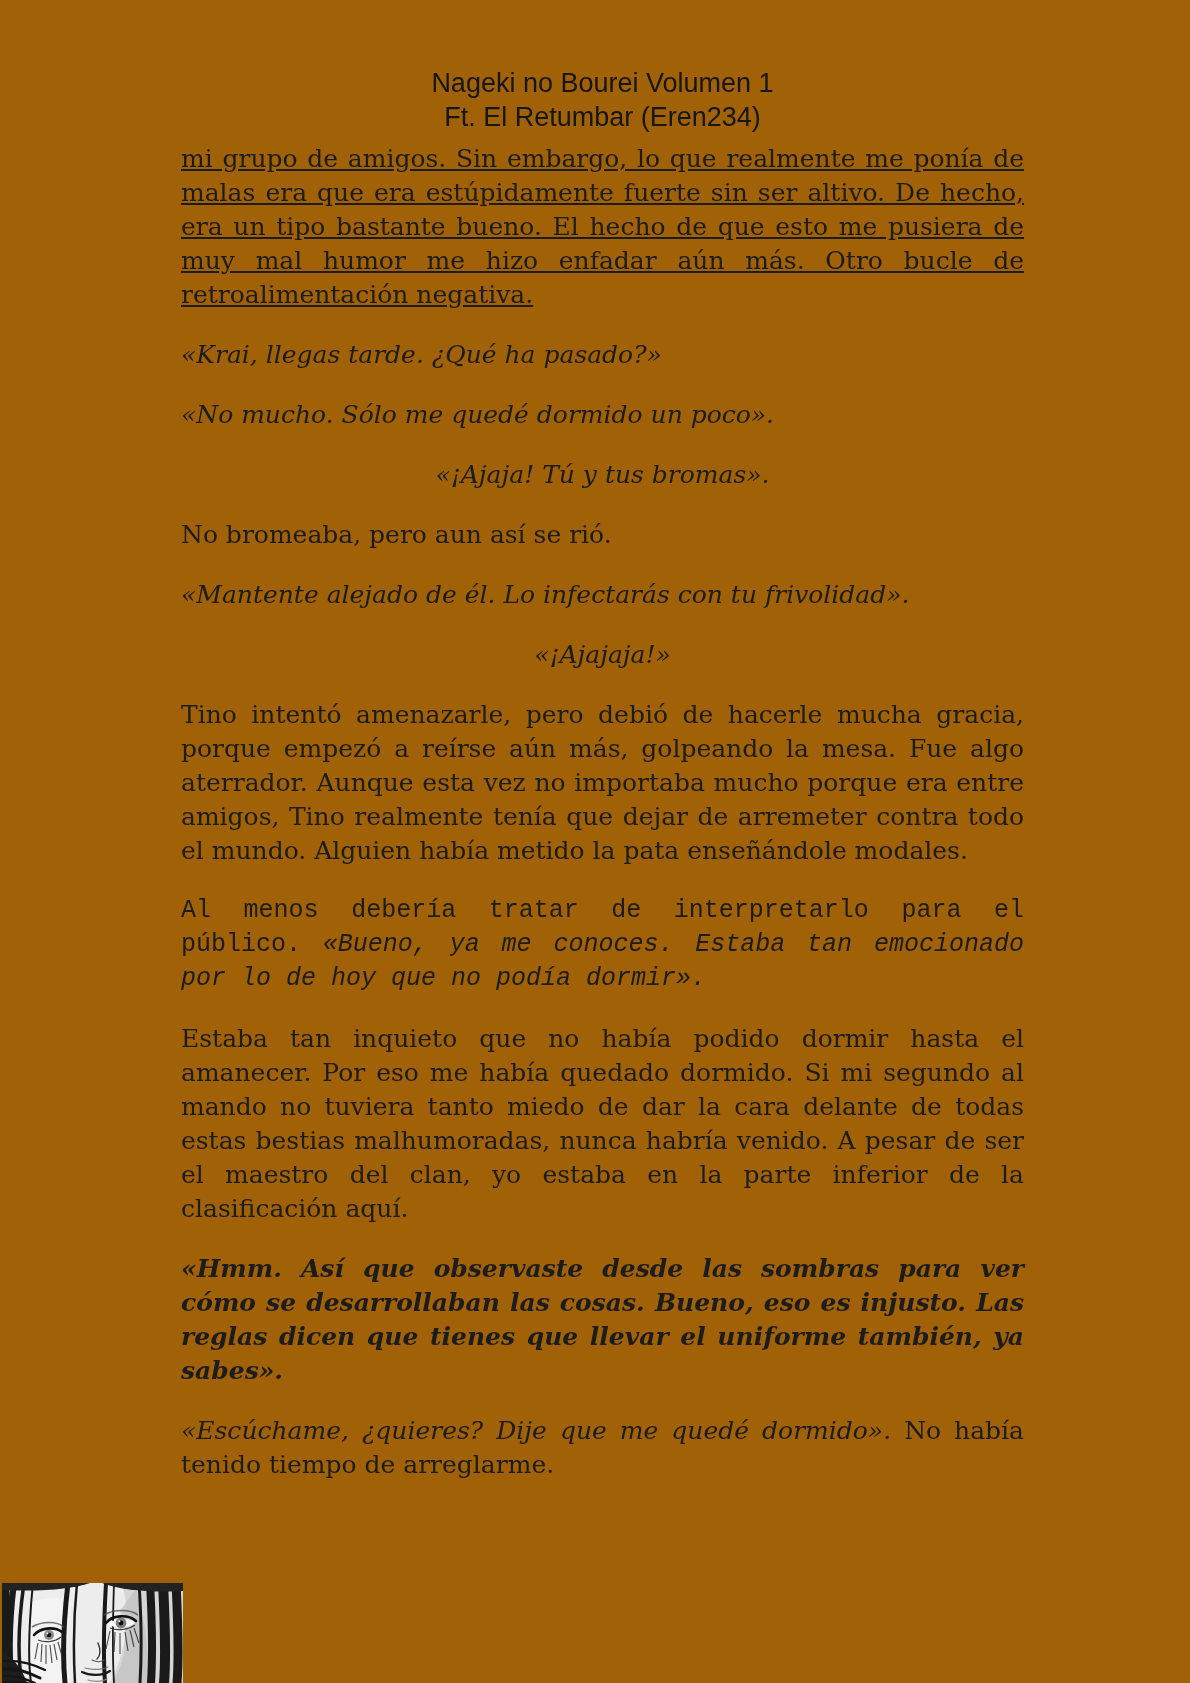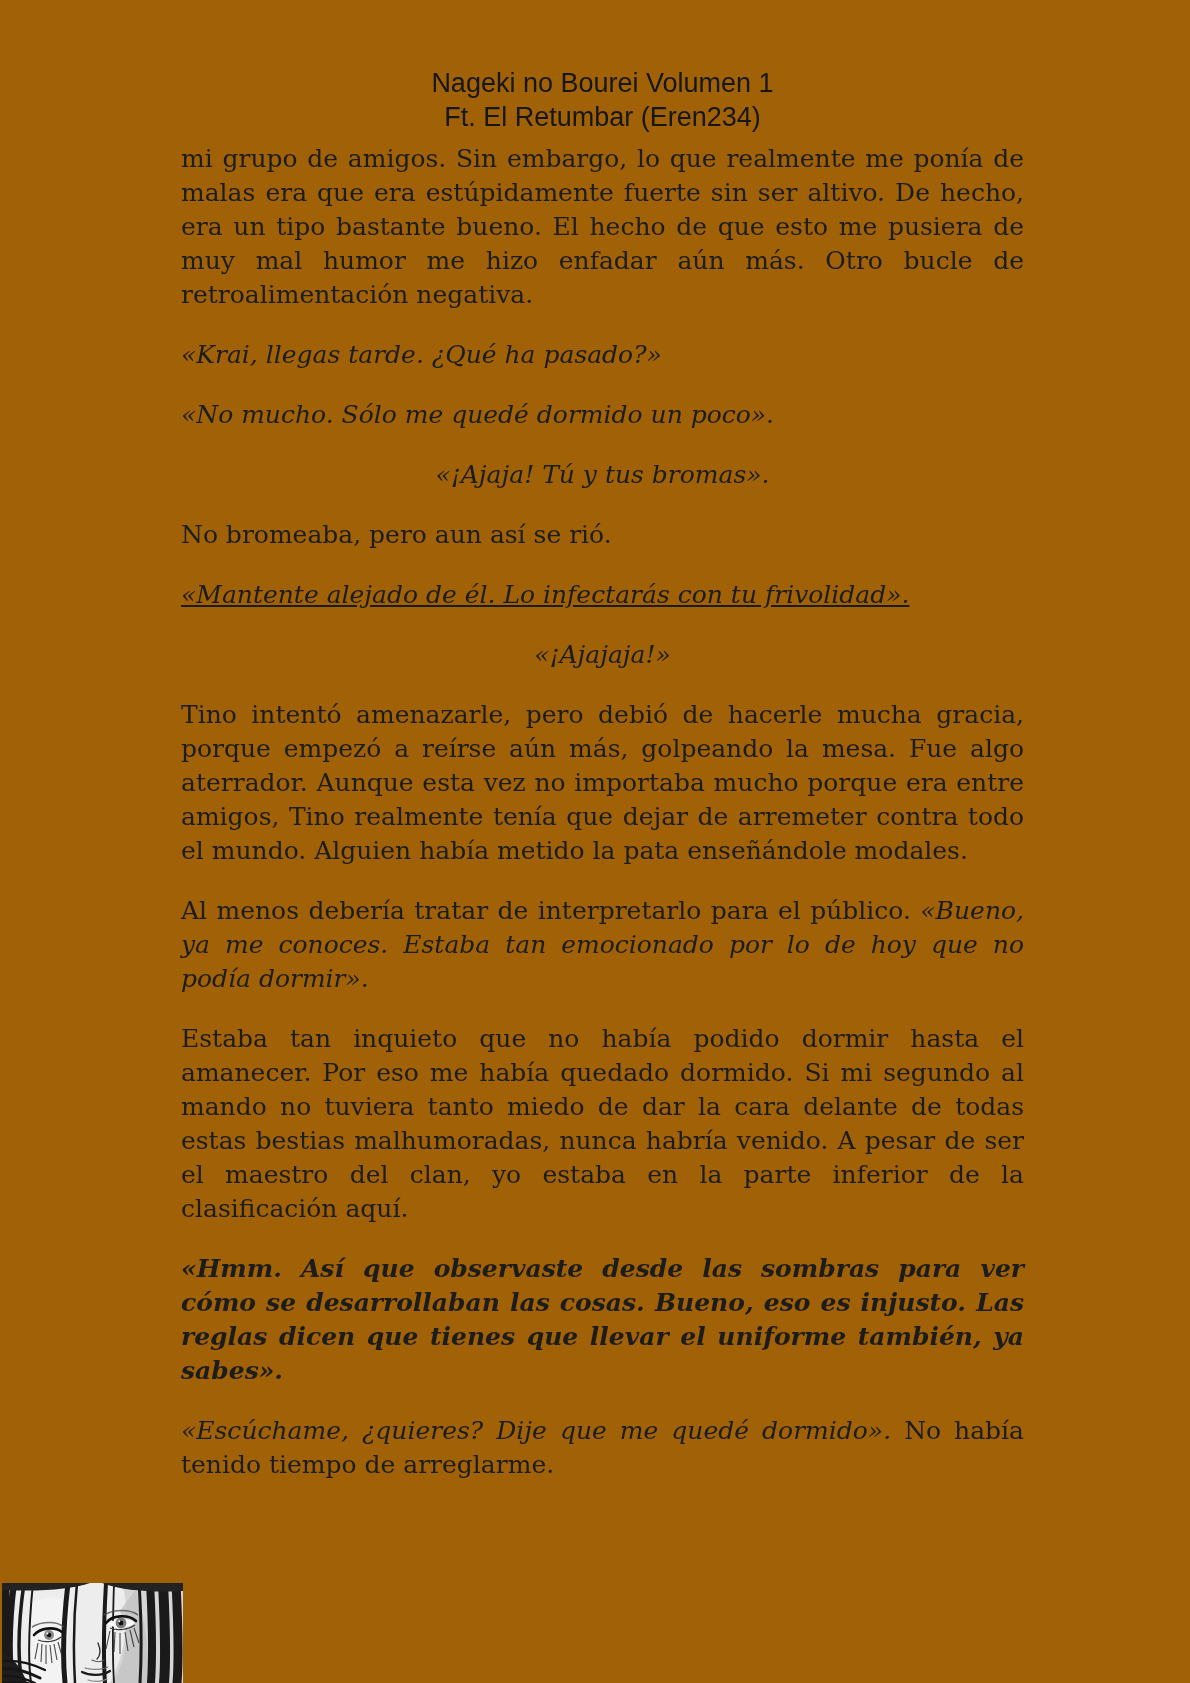--- a/index.html
+++ b/index.html
@@ -62,29 +62,29 @@
 <body>
 
 <div class="page">
 
   <div class="doc-header">
     <div class="hline">Nageki no Bourei Volumen 1</div>
     <div class="hline">Ft. El Retumbar (Eren234)</div>
   </div>
 
   <div class="text-body">
-      <p class="para" style="text-align: justify;"><span class="rg">mi grupo de amigos. Sin embargo, lo que realmente me ponía de malas era que era estúpidamente fuerte sin ser altivo. De hecho, era un tipo bastante bueno. El hecho de que esto me pusiera de muy mal humor me hizo enfadar aún más. Otro bucle de retroalimentación negativa.</span></p>
+      <p class="para" style="text-align: justify; text-decoration: underline;"><span class="rg">mi grupo de amigos. Sin embargo, lo que realmente me ponía de malas era que era estúpidamente fuerte sin ser altivo. De hecho, era un tipo bastante bueno. El hecho de que esto me pusiera de muy mal humor me hizo enfadar aún más. Otro bucle de retroalimentación negativa.</span></p>
       <p class="para" style="text-align: left;"><span class="it">«Krai, llegas tarde. ¿Qué ha pasado?»</span></p>
       <p class="para" style="text-align: left;"><span class="it">«No mucho. Sólo me quedé dormido un poco».</span></p>
       <p class="para" style="text-align: center;"><span class="it">«¡Ajaja! Tú y tus bromas».</span></p>
       <p class="para" style="text-align: left;"><span class="rg">No bromeaba, pero aun así se rió.</span></p>
-      <p class="para" style="text-align: left; text-decoration: underline;"><span class="it">«Mantente alejado de él. Lo infectarás con tu frivolidad».</span></p>
+      <p class="para" style="text-align: left;"><span class="it">«Mantente alejado de él. Lo infectarás con tu frivolidad».</span></p>
       <p class="para" style="text-align: center;"><span class="it">«¡Ajajaja!»</span></p>
       <p class="para" style="text-align: justify;"><span class="rg">Tino intentó amenazarle, pero debió de hacerle mucha gracia, porque empezó a reírse aún más, golpeando la mesa. Fue algo aterrador. Aunque esta vez no importaba mucho porque era entre amigos, Tino realmente tenía que dejar de arremeter contra todo el mundo. Alguien había metido la pata enseñándole modales.</span></p>
-      <p class="para" style="text-align: justify;"><span class="rg">Al menos debería tratar de interpretarlo para el público. </span><span class="it">«Bueno, ya me conoces. Estaba tan emocionado por lo de hoy que no podía dormir».</span></p>
+      <p class="para" style="text-align: justify; font-family: Liberation Mono, monospace;"><span class="rg">Al menos debería tratar de interpretarlo para el público. </span><span class="it">«Bueno, ya me conoces. Estaba tan emocionado por lo de hoy que no podía dormir».</span></p>
       <p class="para" style="text-align: justify;"><span class="rg">Estaba tan inquieto que no había podido dormir hasta el amanecer. Por eso me había quedado dormido. Si mi segundo al mando no tuviera tanto miedo de dar la cara delante de todas estas bestias malhumoradas, nunca habría venido. A pesar de ser el maestro del clan, yo estaba en la parte inferior de la clasificación aquí.</span></p>
       <p class="para" style="text-align: justify; font-weight: bold;"><span class="it">«Hmm. Así que observaste desde las sombras para ver cómo se desarrollaban las cosas. Bueno, eso es injusto. Las reglas dicen que tienes que llevar el uniforme también, ya sabes».</span></p>
       <p class="para" style="text-align: justify;"><span class="it">«Escúchame, ¿quieres? Dije que me quedé dormido».</span><span class="rg"> No había tenido tiempo de arreglarme.</span></p>
     </div>
 
   <svg class="footer-art" viewBox="0 0 181 100" xmlns="http://www.w3.org/2000/svg" preserveAspectRatio="none">
     <g>
       <rect x="0" y="0" width="181" height="100" fill="#ededed"></rect>
       <path d="M120,0 C128,30 126,65 108,100 L181,100 L181,0 Z" fill="#d6d6d6"></path>
       <path d="M118,28 C128,52 124,78 110,100 L146,100 C148,60 140,28 134,6 Z" fill="#c3c3c3" opacity="0.8"></path>

